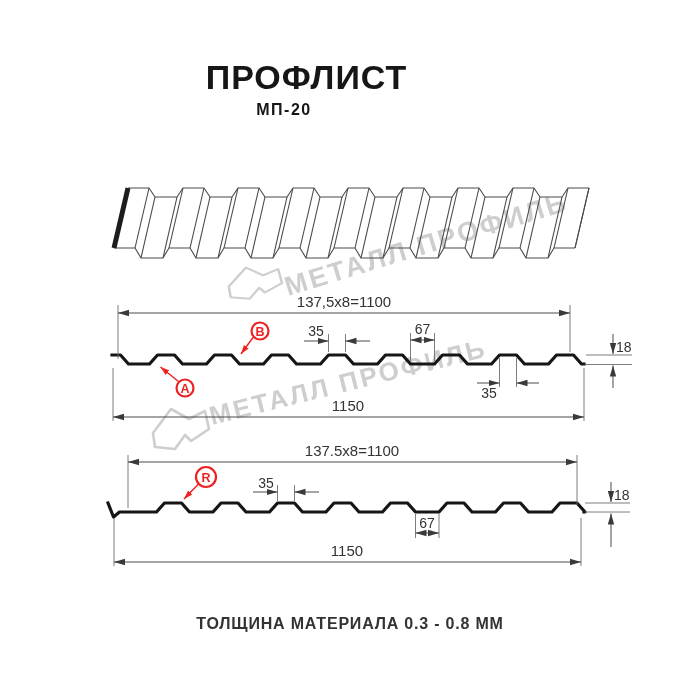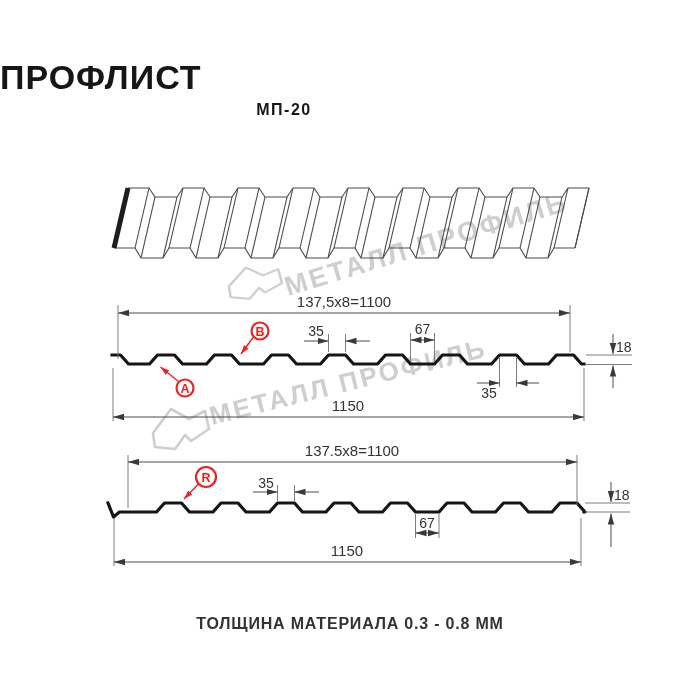--- a/index.html
+++ b/index.html
@@ -1,18 +1,18 @@
 <!DOCTYPE html>
 <html style="--red: #ee2222; --line: #4a4a4a; --ink: #161616; --wm: #c9c9c9;"><head>
 <meta charset="utf-8">
 <style>
   html,body{margin:0;padding:0;background:#fff;}
   .stage{position:relative;width:700px;height:700px;background:#fff;overflow:hidden;
          font-family:"Liberation Sans",sans-serif;}
-  .title{position:absolute;top:58px;left:0;width:613px;
+  .title{position:absolute;top:58px;left:0;width:613px;text-align:center;
          font-size:34px;font-weight:800;letter-spacing:1px;color:var(--ink,#161616);}
   .subtitle{position:absolute;top:101px;left:0;width:568px;text-align:center;
          font-size:16px;font-weight:600;letter-spacing:1.5px;color:var(--ink,#222);}
   .footer{position:absolute;top:615px;left:0;width:700px;text-align:center;
          font-size:16px;font-weight:600;letter-spacing:0.8px;color:#333;}
   svg{position:absolute;top:0;left:0;}
   .thin{stroke:var(--line,#4a4a4a);stroke-width:1;fill:none;}
   .xline{stroke:#6e6e6e;stroke-width:0.9;fill:none;}
   .profile{stroke:var(--ink,#141414);stroke-width:3.2;fill:none;stroke-linejoin:round;stroke-linecap:square;}
   .p3d{stroke:#4a4a4a;stroke-width:1.1;fill:none;stroke-linejoin:round;}

